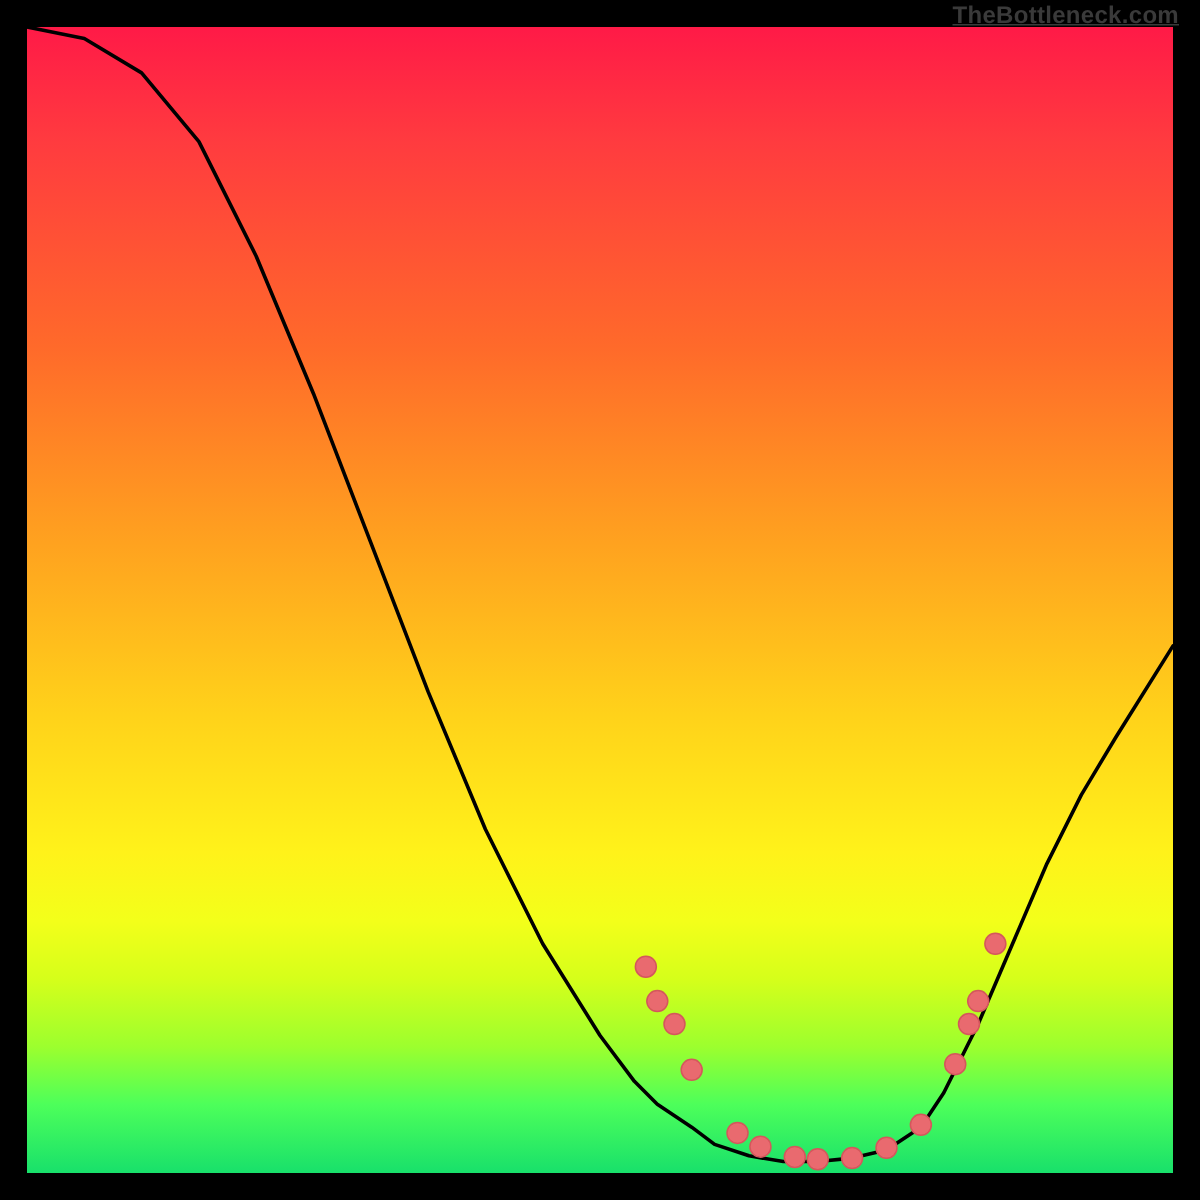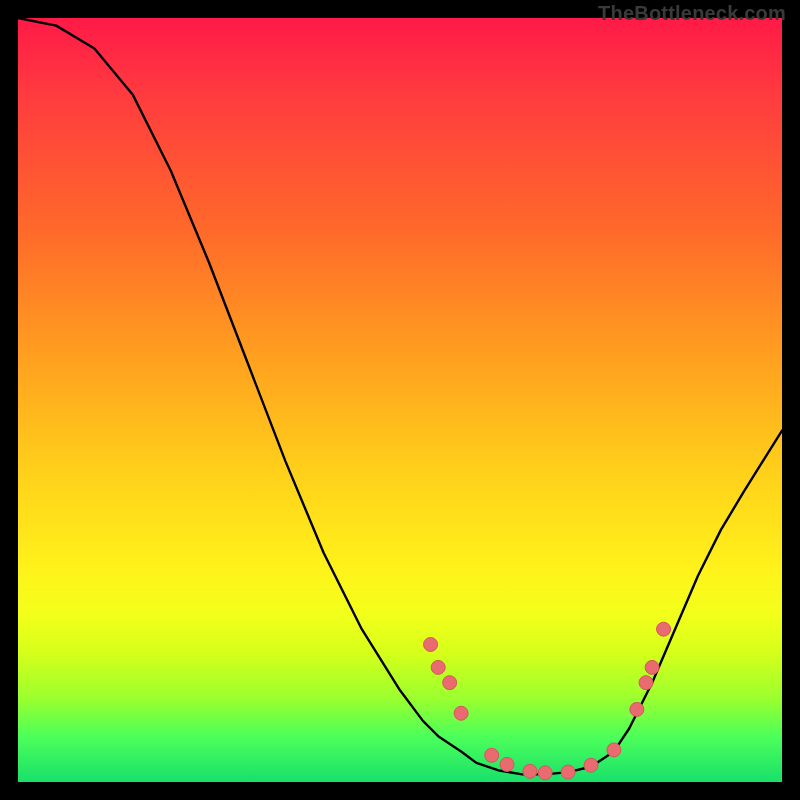--- a/index.html
+++ b/index.html
@@ -39,25 +39,26 @@
       #9cff2e 89%,
       #4dff5a 94%,
       #18e06b 100%
     );
   }
   .watermark {
     position: absolute;
     top: 2px;
     right: 14px;
     color: #3a3a3a;
-    font-size: 20px;
+    font-size: 16px;
     font-weight: 600;
     letter-spacing: 0.2px;
     pointer-events: none;
     user-select: none;
+    text-decoration: underline;
   }
   svg.curve {
     position: absolute;
     left: 0;
     top: 0;
     width: 764px;
     height: 764px;
     overflow: visible;
   }
 </style>

